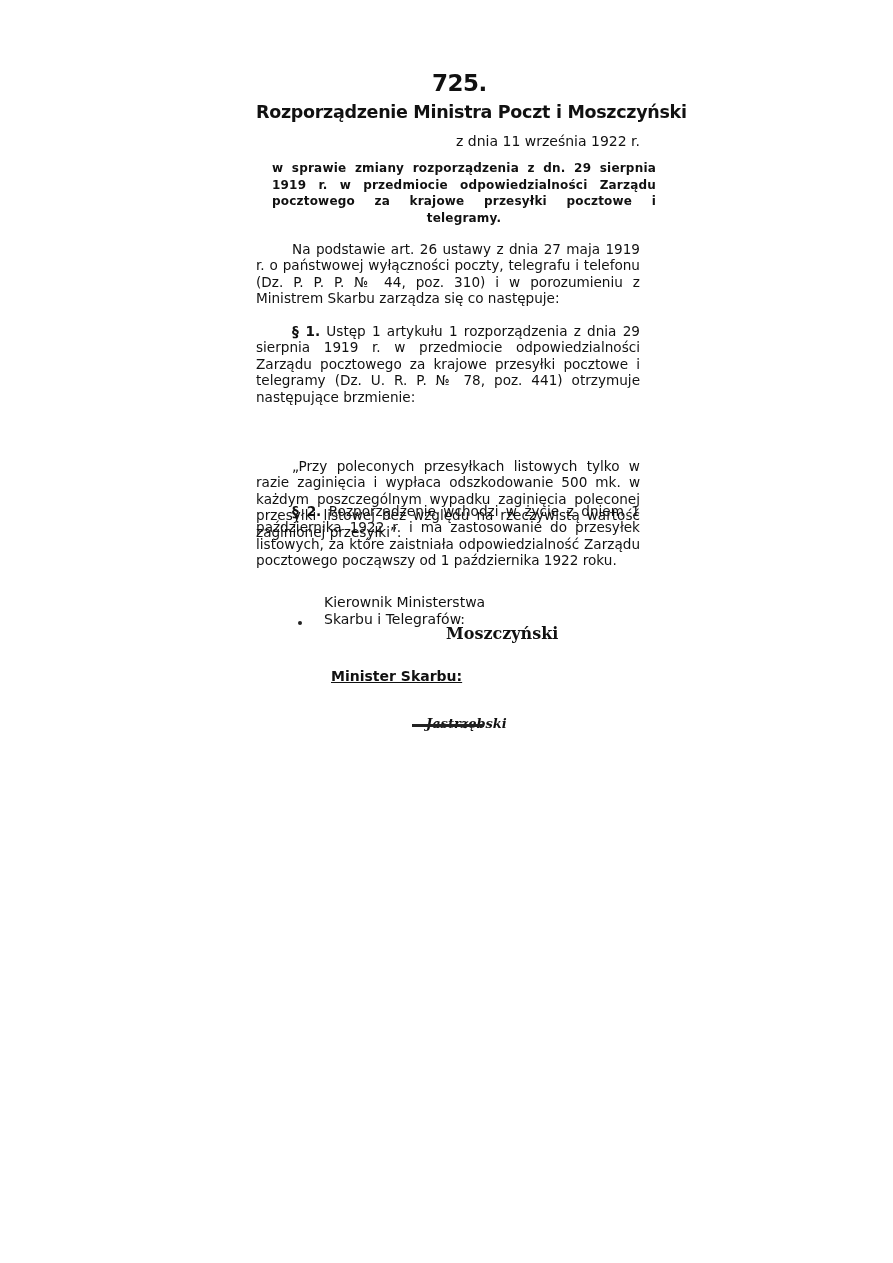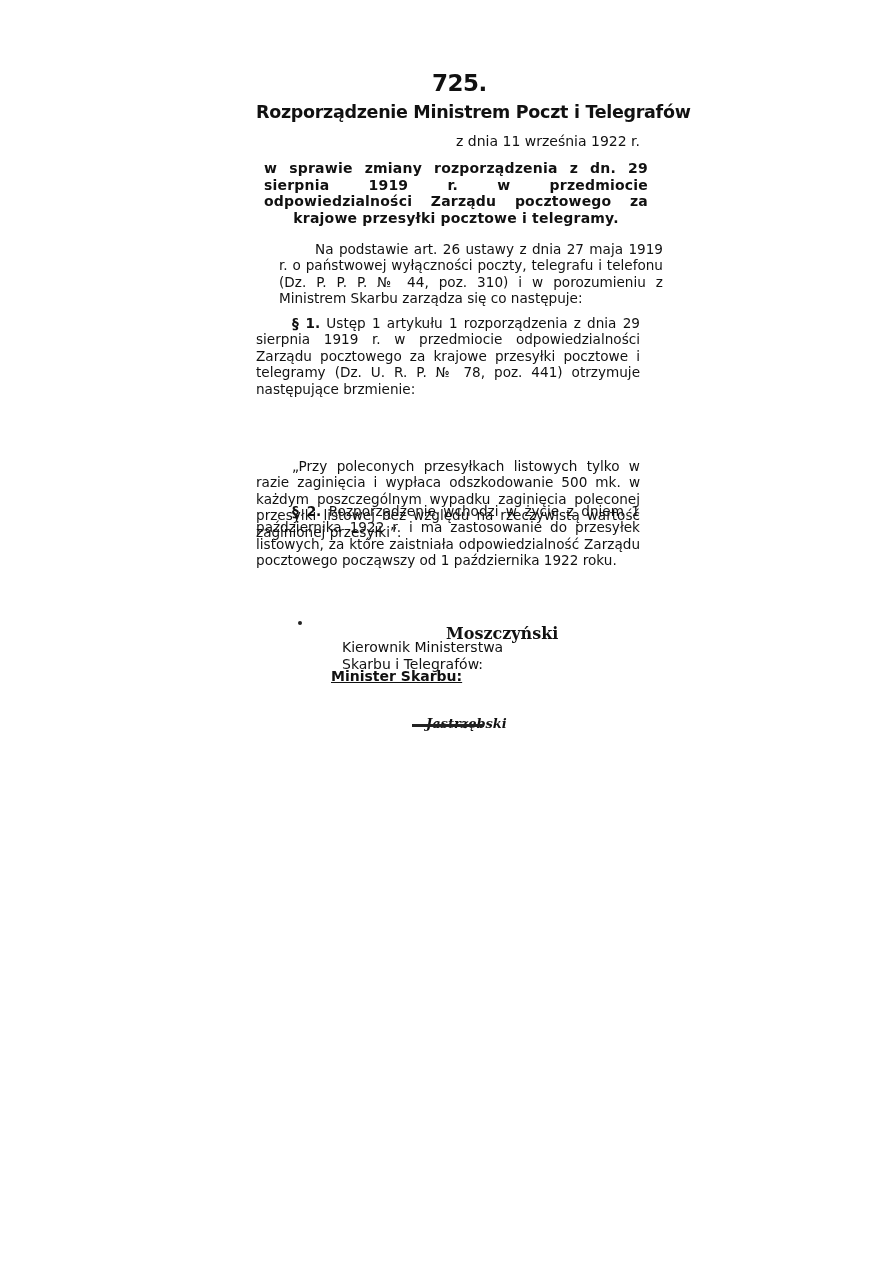--- a/index.html
+++ b/index.html
@@ -4,44 +4,44 @@
   <style>
     html, body { margin: 0; padding: 0; background: #ffffff; }
     body { width: 893px; height: 1263px; position: relative; overflow: hidden;
            font-family: "DejaVu Sans", "Liberation Sans", sans-serif; color: #111; }
     .page { position: absolute; left: 256px; top: 0; width: 384px; }
     .num { position: absolute; left: 176px; top: 70px; font-size: 23px; font-weight: bold;
            letter-spacing: -0.5px; font-family: "DejaVu Sans", sans-serif; }
     .title { position: absolute; left: 0; top: 102px; width: 386px; text-align: center;
              font-size: 17.5px; font-weight: bold; white-space: nowrap; letter-spacing: -0.3px; }
     .date { position: absolute; left: 0; top: 133px; width: 384px; text-align: right; font-size: 14px; }
-    .subject { position: absolute; left: 8px; top: 160px; width: 384px; font-size: 14px; font-weight: bold;
+    .subject { position: absolute; left: 16px; top: 160px; width: 384px; font-size: 12px; font-weight: bold;
                line-height: 16.5px; text-align: justify; text-align-last: center; letter-spacing: 0.2px; }
     .para { position: absolute; left: 0; width: 384px; font-size: 13.6px; line-height: 16.4px;
             text-align: justify; }
-    .p1 { top: 241px; margin-left: 23px; }
-    .p2 { top: 315px; }
+    .p1 { top: 241px; }
+    .p2 { top: 323px; }
     .p3 { top: 413px; margin-top: 45px; }
     .p4 { top: 503px; }
     .indent { display: inline-block; width: 36px; }
     .b { font-weight: bold; }
     .sig { position: absolute; font-size: 14px; line-height: 17px; }
-    .sig1 { left: 86px; top: 594px; margin-top: 45px; }
+    .sig1 { left: 68px; top: 594px; }
     .sig1-name { left: 190px; top: 625px; font-weight: bold; font-family: "DejaVu Serif", serif; font-size: 16px; }
     .sig2 { left: 75px; top: 668px; font-weight: bold; text-decoration: underline; }
     .sig2-name { left: 170px; top: 667px; font-style: italic; font-weight: bold; font-family: "DejaVu Serif", serif; font-size: 13px; margin-top: 48px; }
     .rule { position: absolute; left: 156px; top: 724px; width: 72px; height: 3px; background: #222; }
     .dot { position: absolute; left: 298px; top: 621px; width: 4px; height: 4px; border-radius: 50%; background: #222; }
   </style>
 </head>
 <body>
 
 <div class="page">
   <div class="num">725.</div>
-  <div class="title">Rozporządzenie Ministrem Poczt i Telegrafów</div>
+  <div class="title">Rozporządzenie Ministra Poczt i Moszczyński</div>
   <div class="date">z dnia 11 września 1922 r.</div>
   <div class="subject">w sprawie zmiany rozporządzenia z dn. 29 sierpnia 1919 r. w przedmiocie odpowiedzialności Zarządu pocztowego za krajowe przesyłki pocztowe i telegramy.</div>
 
   <div class="para p1"><span class="indent"></span><span>Na podstawie art. 26 ustawy z dnia 27 maja 1919 r. o państwowej wyłączności poczty, telegrafu i telefonu (Dz. P. P. P. № 44, poz. 310) i w porozumieniu z Ministrem Skarbu zarządza się co następuje:</span></div>
 
   <div class="para p2"><span class="indent"></span><span class="b">§ 1.</span> <span>Ustęp 1 artykułu 1 rozporządzenia z dnia 29 sierpnia 1919 r. w przedmiocie odpowiedzialności Zarządu pocztowego za krajowe przesyłki pocztowe i telegramy (Dz. U. R. P. № 78, poz. 441) otrzymuje następujące brzmienie:</span></div>
 
   <div class="para p3"><span class="indent"></span><span>„Przy poleconych przesyłkach listowych tylko w razie zaginięcia i wypłaca odszkodowanie 500 mk. w każdym poszczególnym wypadku zaginięcia poleconej przesyłki listowej bez względu na rzeczywistą wartość zaginionej przesyłki”.</span></div>
 
   <div class="para p4"><span class="indent"></span><span class="b">§ 2.</span> <span>Rozporządzenie wchodzi w życie z dniem 1 października 1922 r. i ma zastosowanie do przesyłek listowych, za które zaistniała odpowiedzialność Zarządu pocztowego począwszy od 1 października 1922 roku.</span></div>

